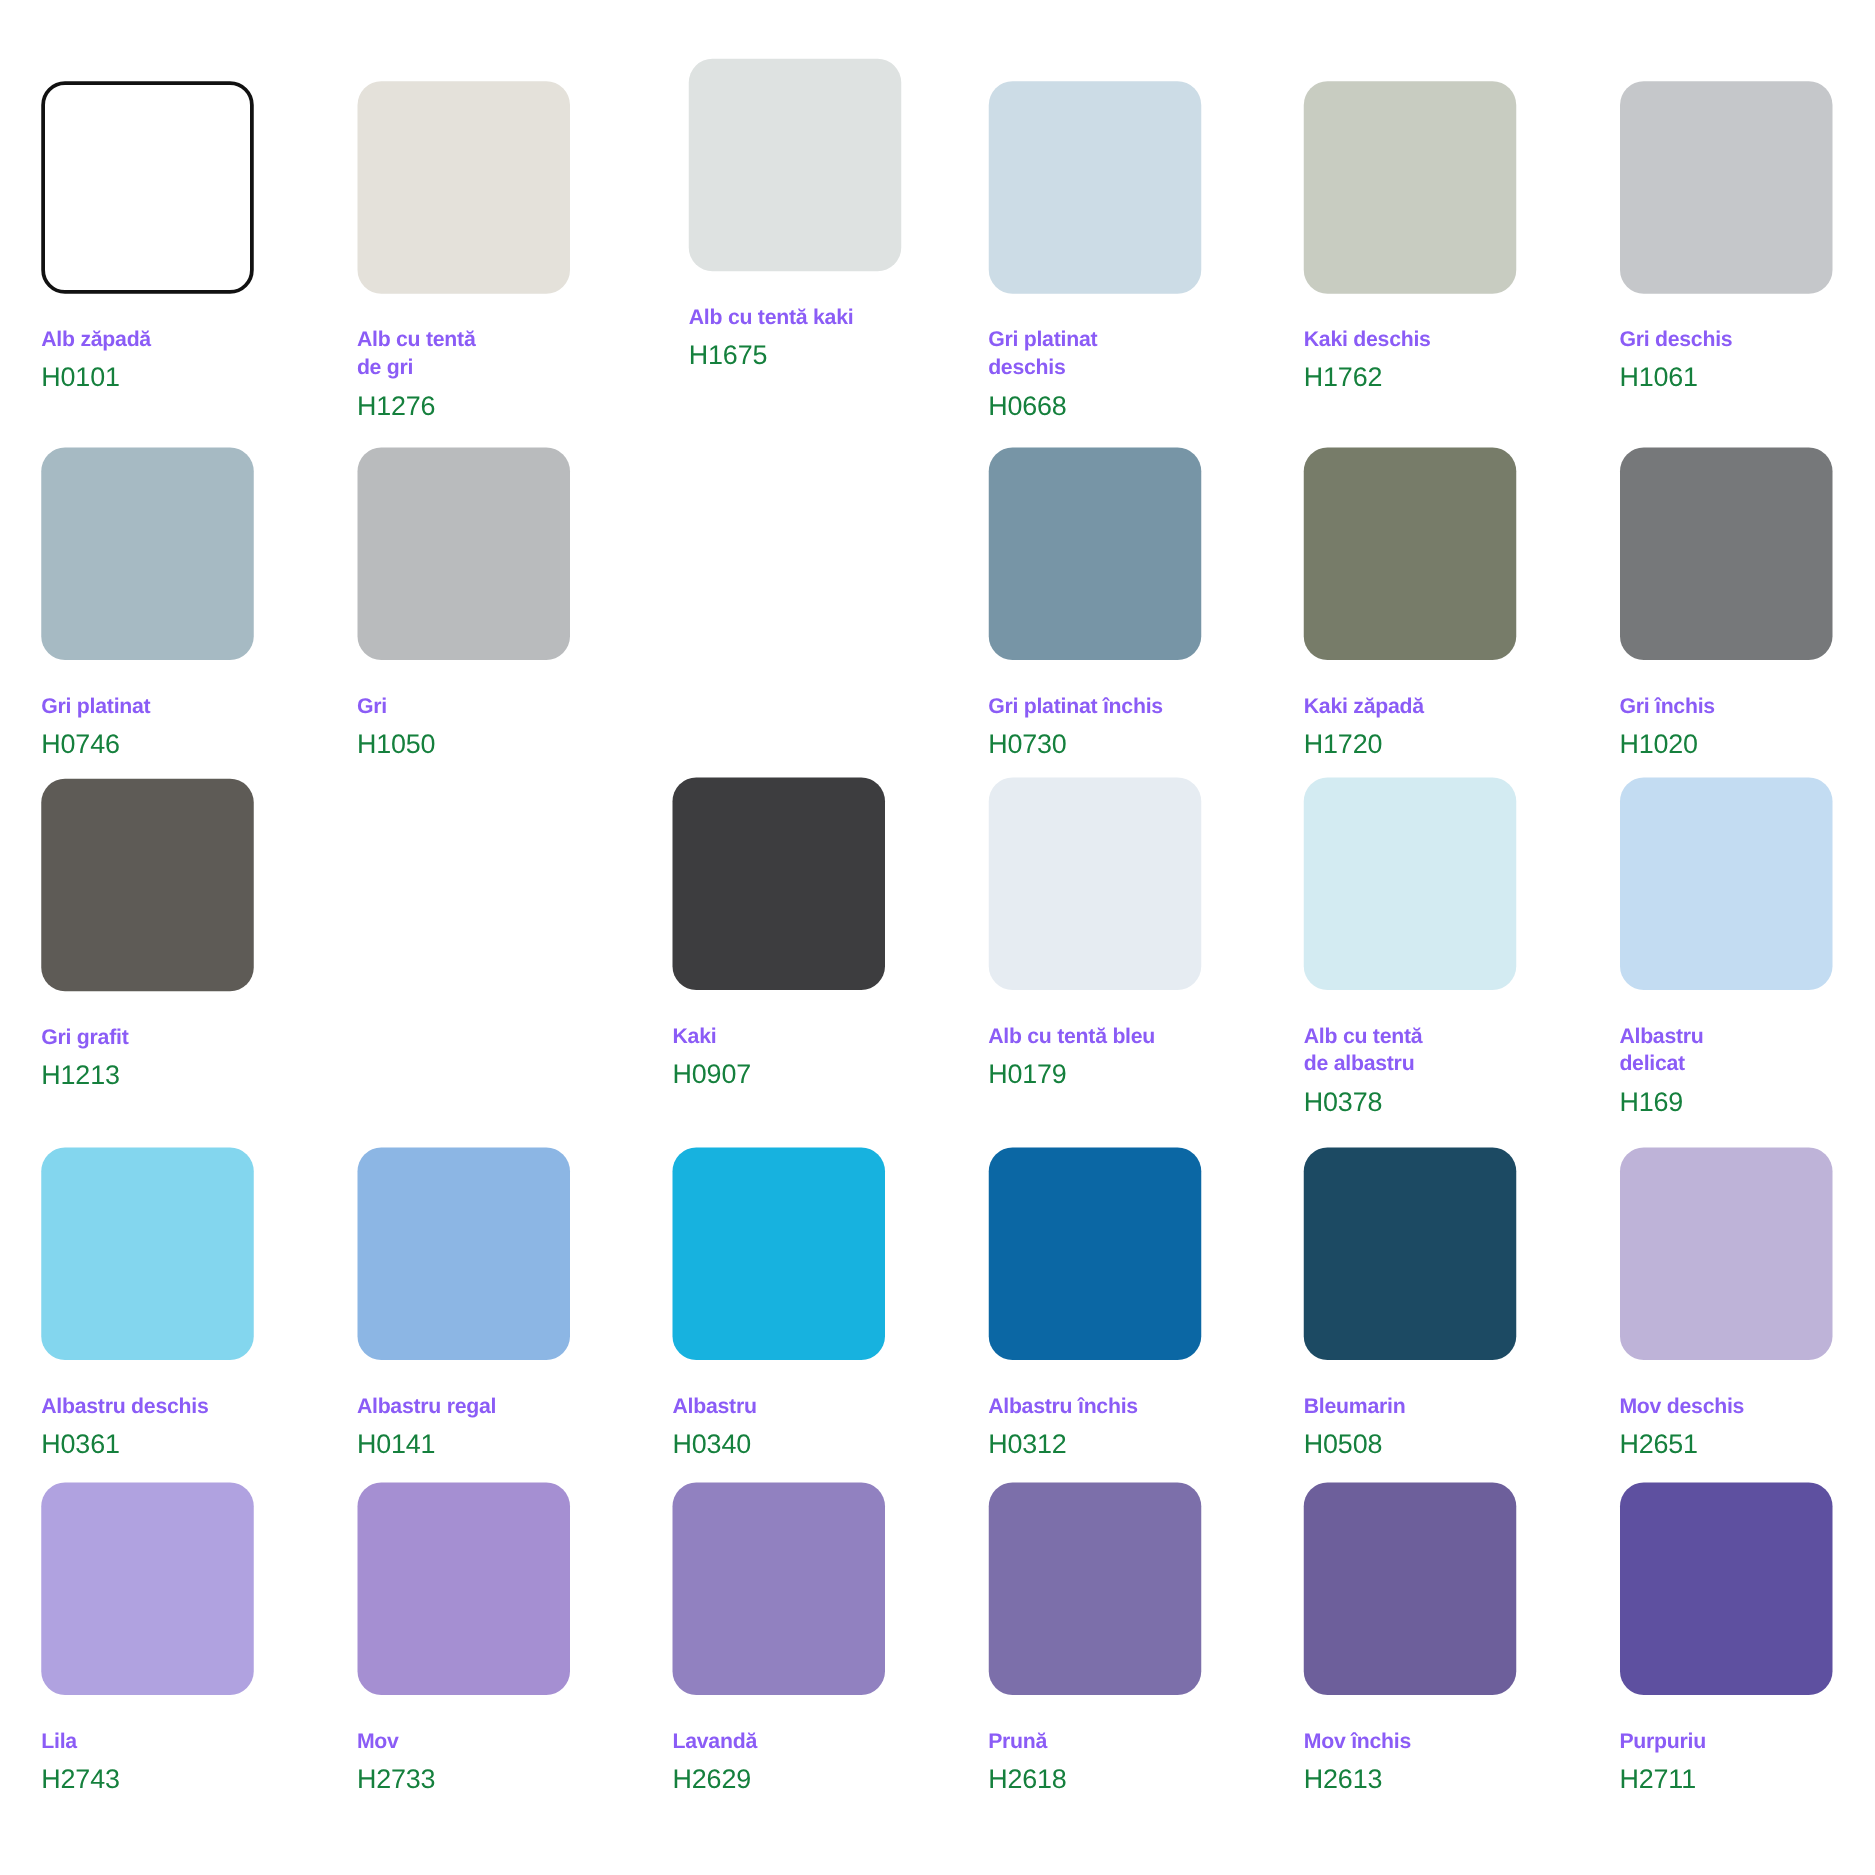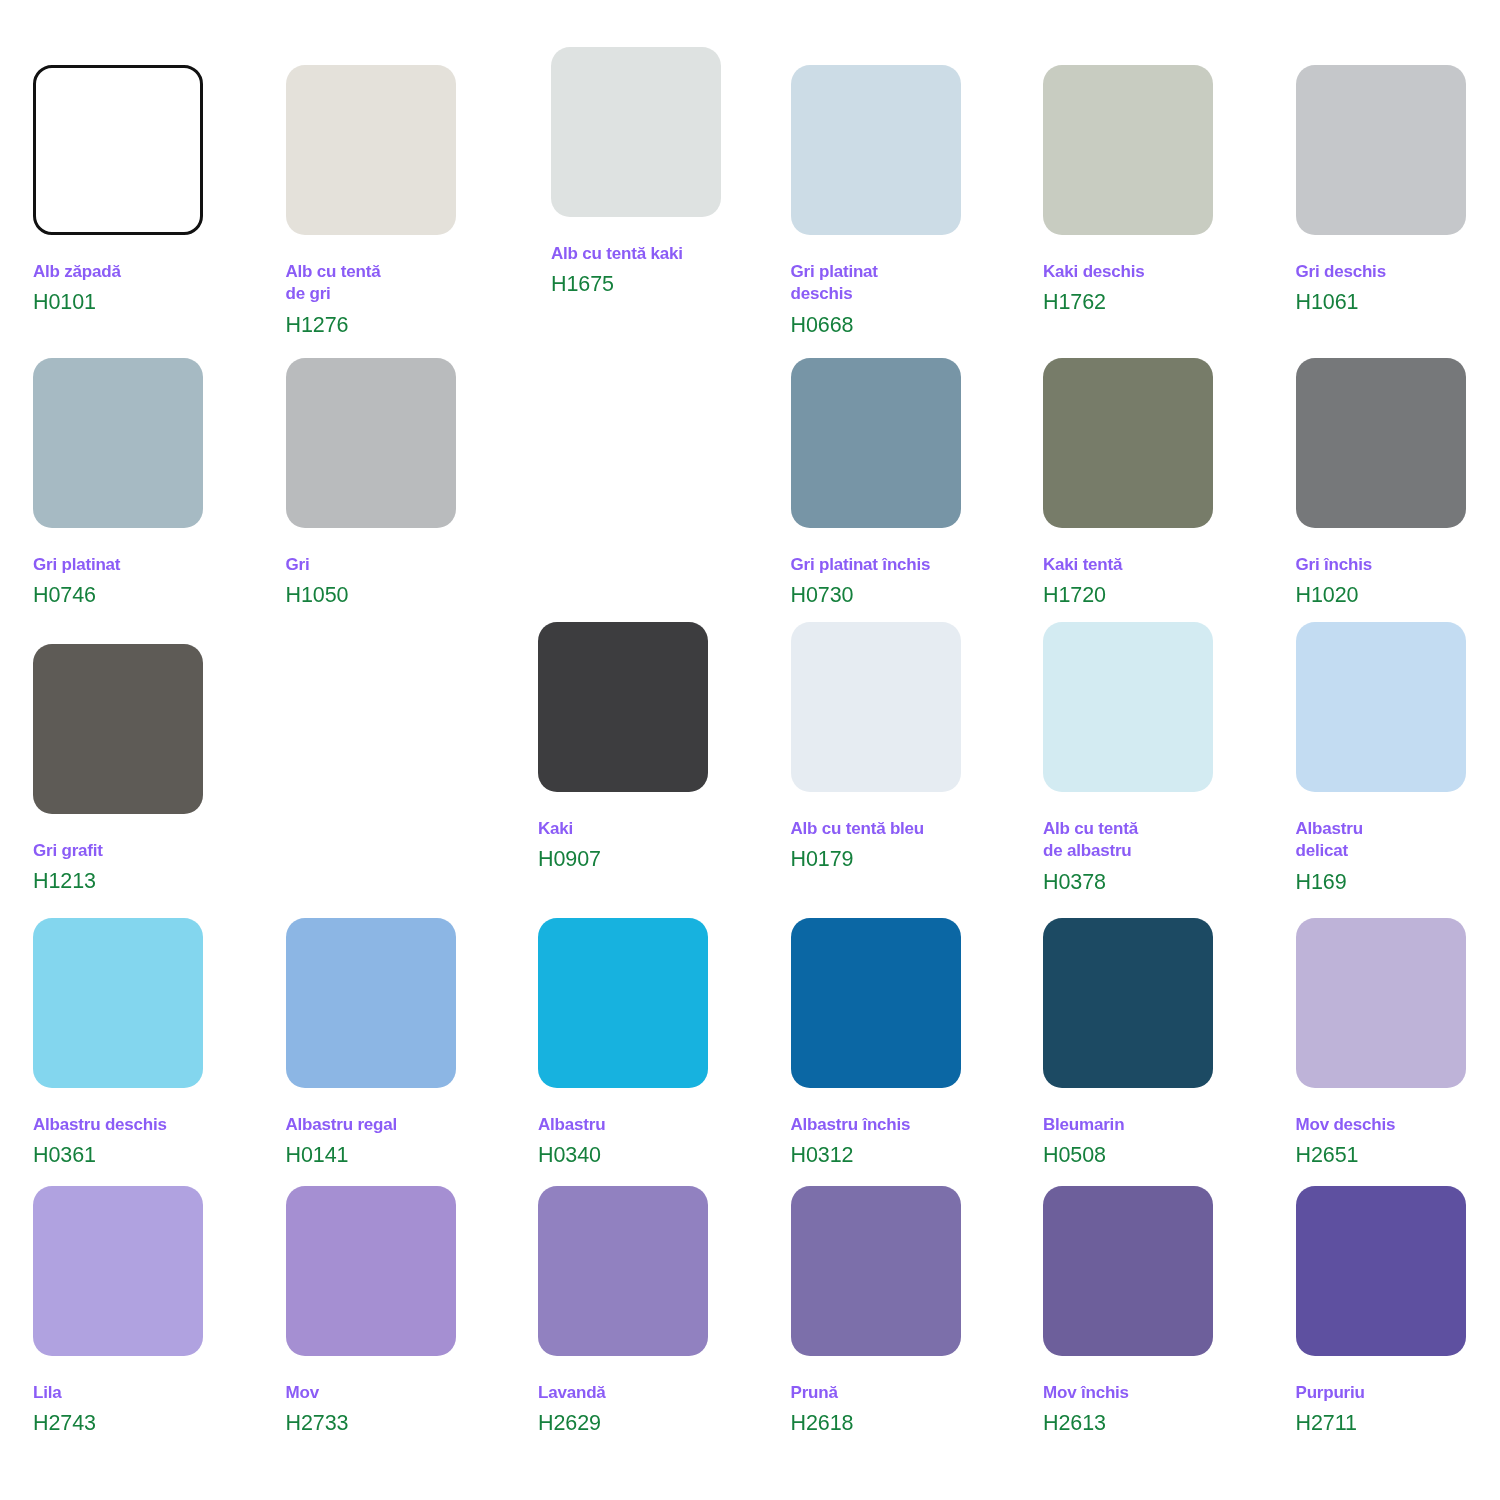--- a/index.html
+++ b/index.html
@@ -100,29 +100,29 @@
       <div class="swatch-name">Gri</div>
       <div class="swatch-code">H1050</div>
     </div>
     <div class="swatch-cell" style="left: 790.5px; top: 358px;">
       <div class="swatch-chip" style="background: rgb(119, 149, 166);"></div>
       <div class="swatch-name">Gri platinat închis</div>
       <div class="swatch-code">H0730</div>
     </div>
     <div class="swatch-cell" style="left: 1043px; top: 358px;">
       <div class="swatch-chip" style="background: rgb(119, 124, 105);"></div>
-      <div class="swatch-name">Kaki tentă</div>
+      <div class="swatch-name">Kaki zăpadă</div>
       <div class="swatch-code">H1720</div>
     </div>
     <div class="swatch-cell" style="left: 1295.5px; top: 358px;">
       <div class="swatch-chip" style="background: rgb(118, 120, 122);"></div>
       <div class="swatch-name">Gri închis</div>
       <div class="swatch-code">H1020</div>
     </div>
-    <div class="swatch-cell" style="left: 33px; top: 644px;">
+    <div class="swatch-cell" style="left: 33px; top: 623px;">
       <div class="swatch-chip" style="background: rgb(94, 91, 86);"></div>
       <div class="swatch-name">Gri grafit</div>
       <div class="swatch-code">H1213</div>
     </div>
     <div class="swatch-cell" style="left: 538px; top: 622px;">
       <div class="swatch-chip" style="background: rgb(61, 61, 63);"></div>
       <div class="swatch-name">Kaki</div>
       <div class="swatch-code">H0907</div>
     </div>
     <div class="swatch-cell" style="left: 790.5px; top: 622px;">

